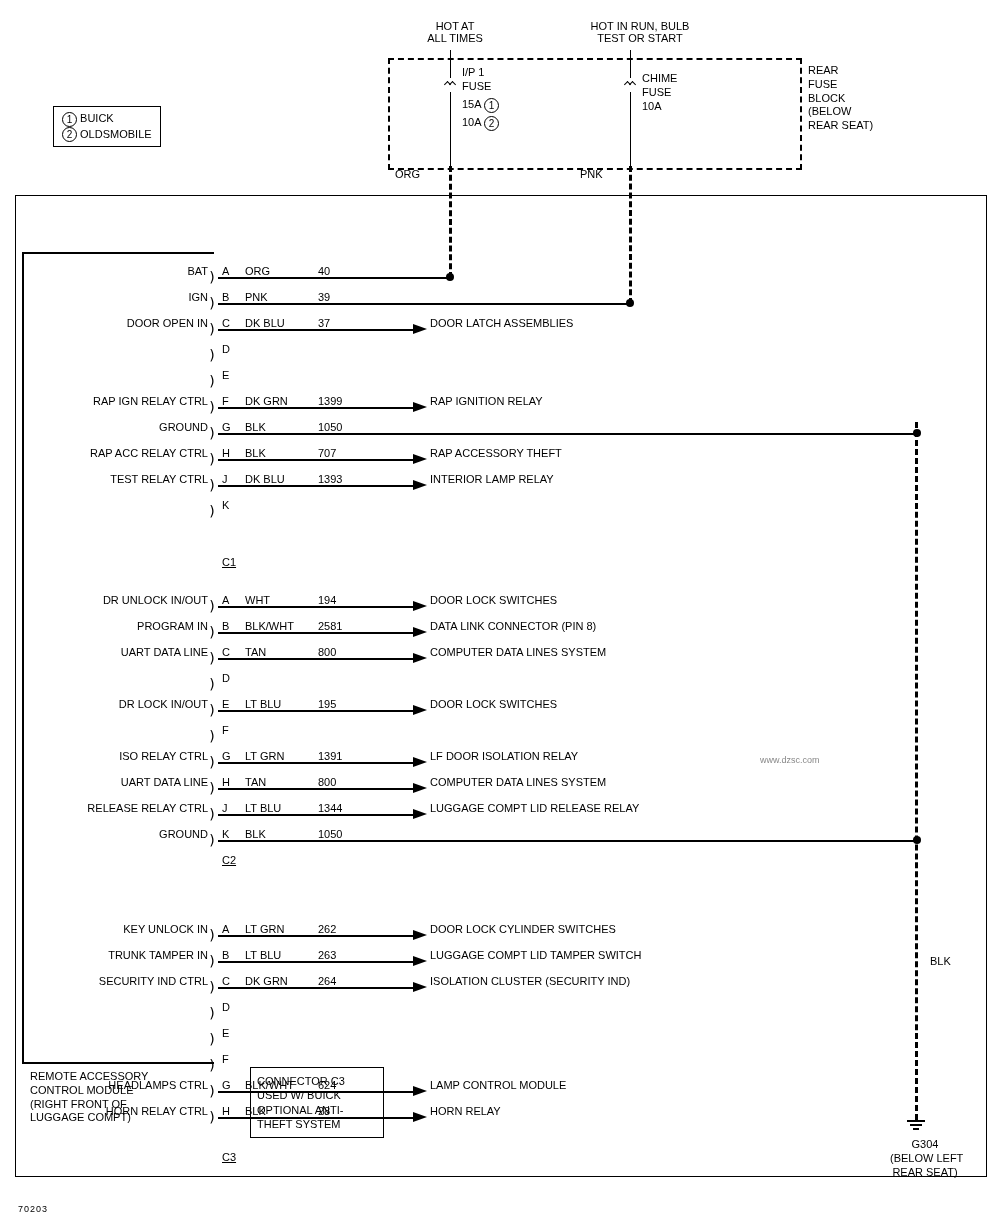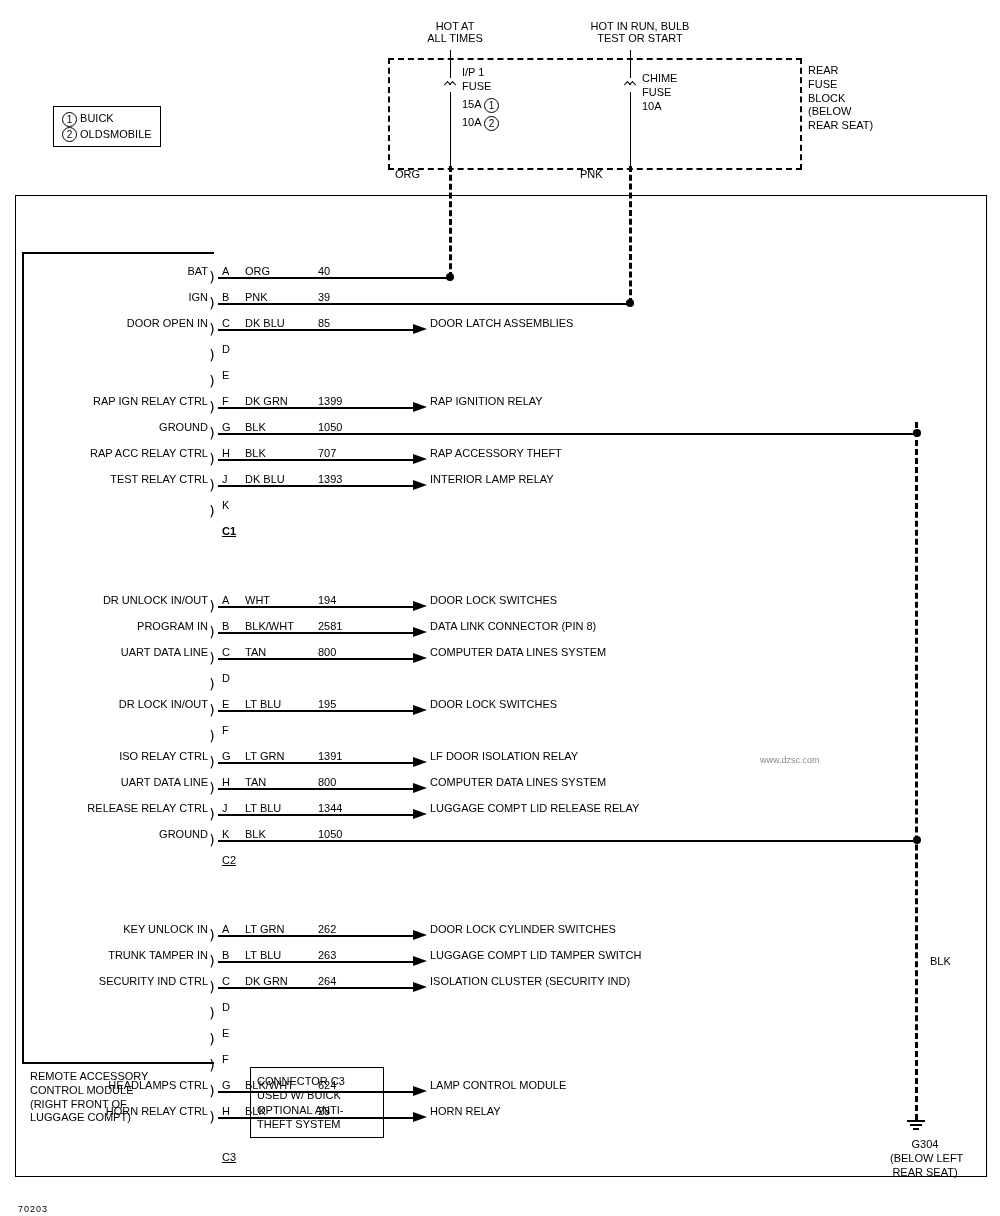--- a/index.html
+++ b/index.html
@@ -129,21 +129,21 @@
       <span class="pin-color">PNK</span>
       <span class="pin-ckt">39</span>
       <div class="wire-line" style="left: 218px; width: 412px;"></div>
       <div class="dot" style="left: 626px; top: 8px;"></div>
     </div>
     <div class="row" style="top: 317px;">
       <span class="bracket">)</span>
       <span class="pin-left-label">DOOR OPEN IN</span>
       <span class="pin-letter">C</span>
       <span class="pin-color">DK BLU</span>
-      <span class="pin-ckt">85</span>
+      <span class="pin-ckt">37</span>
       <span class="pin-dest">DOOR LATCH ASSEMBLIES</span>
       <div class="wire-line" style="left: 218px; width: 197px;"></div>
       <div class="arrowhead" style="left: 413px;"></div>
     </div>
     <div class="row" style="top: 343px;">
       <span class="bracket">)</span>
       <span class="pin-letter">D</span>
     </div>
     <div class="row" style="top: 369px;">
       <span class="bracket">)</span>
@@ -185,21 +185,21 @@
       <span class="pin-color">DK BLU</span>
       <span class="pin-ckt">1393</span>
       <span class="pin-dest">INTERIOR LAMP RELAY</span>
       <div class="wire-line" style="left: 218px; width: 197px;"></div>
       <div class="arrowhead" style="left: 413px;"></div>
     </div>
     <div class="row" style="top: 499px;">
       <span class="bracket">)</span>
       <span class="pin-letter">K</span>
     </div>
-    <div class="conn-label" style="top: 525px; font-weight: bold;">C1</div>
+    <div class="conn-label" style="top: 556px;">C1</div>
     <div class="row" style="top: 594px;">
       <span class="bracket">)</span>
       <span class="pin-left-label">DR UNLOCK IN/OUT</span>
       <span class="pin-letter">A</span>
       <span class="pin-color">WHT</span>
       <span class="pin-ckt">194</span>
       <span class="pin-dest">DOOR LOCK SWITCHES</span>
       <div class="wire-line" style="left: 218px; width: 197px;"></div>
       <div class="arrowhead" style="left: 413px;"></div>
     </div>

